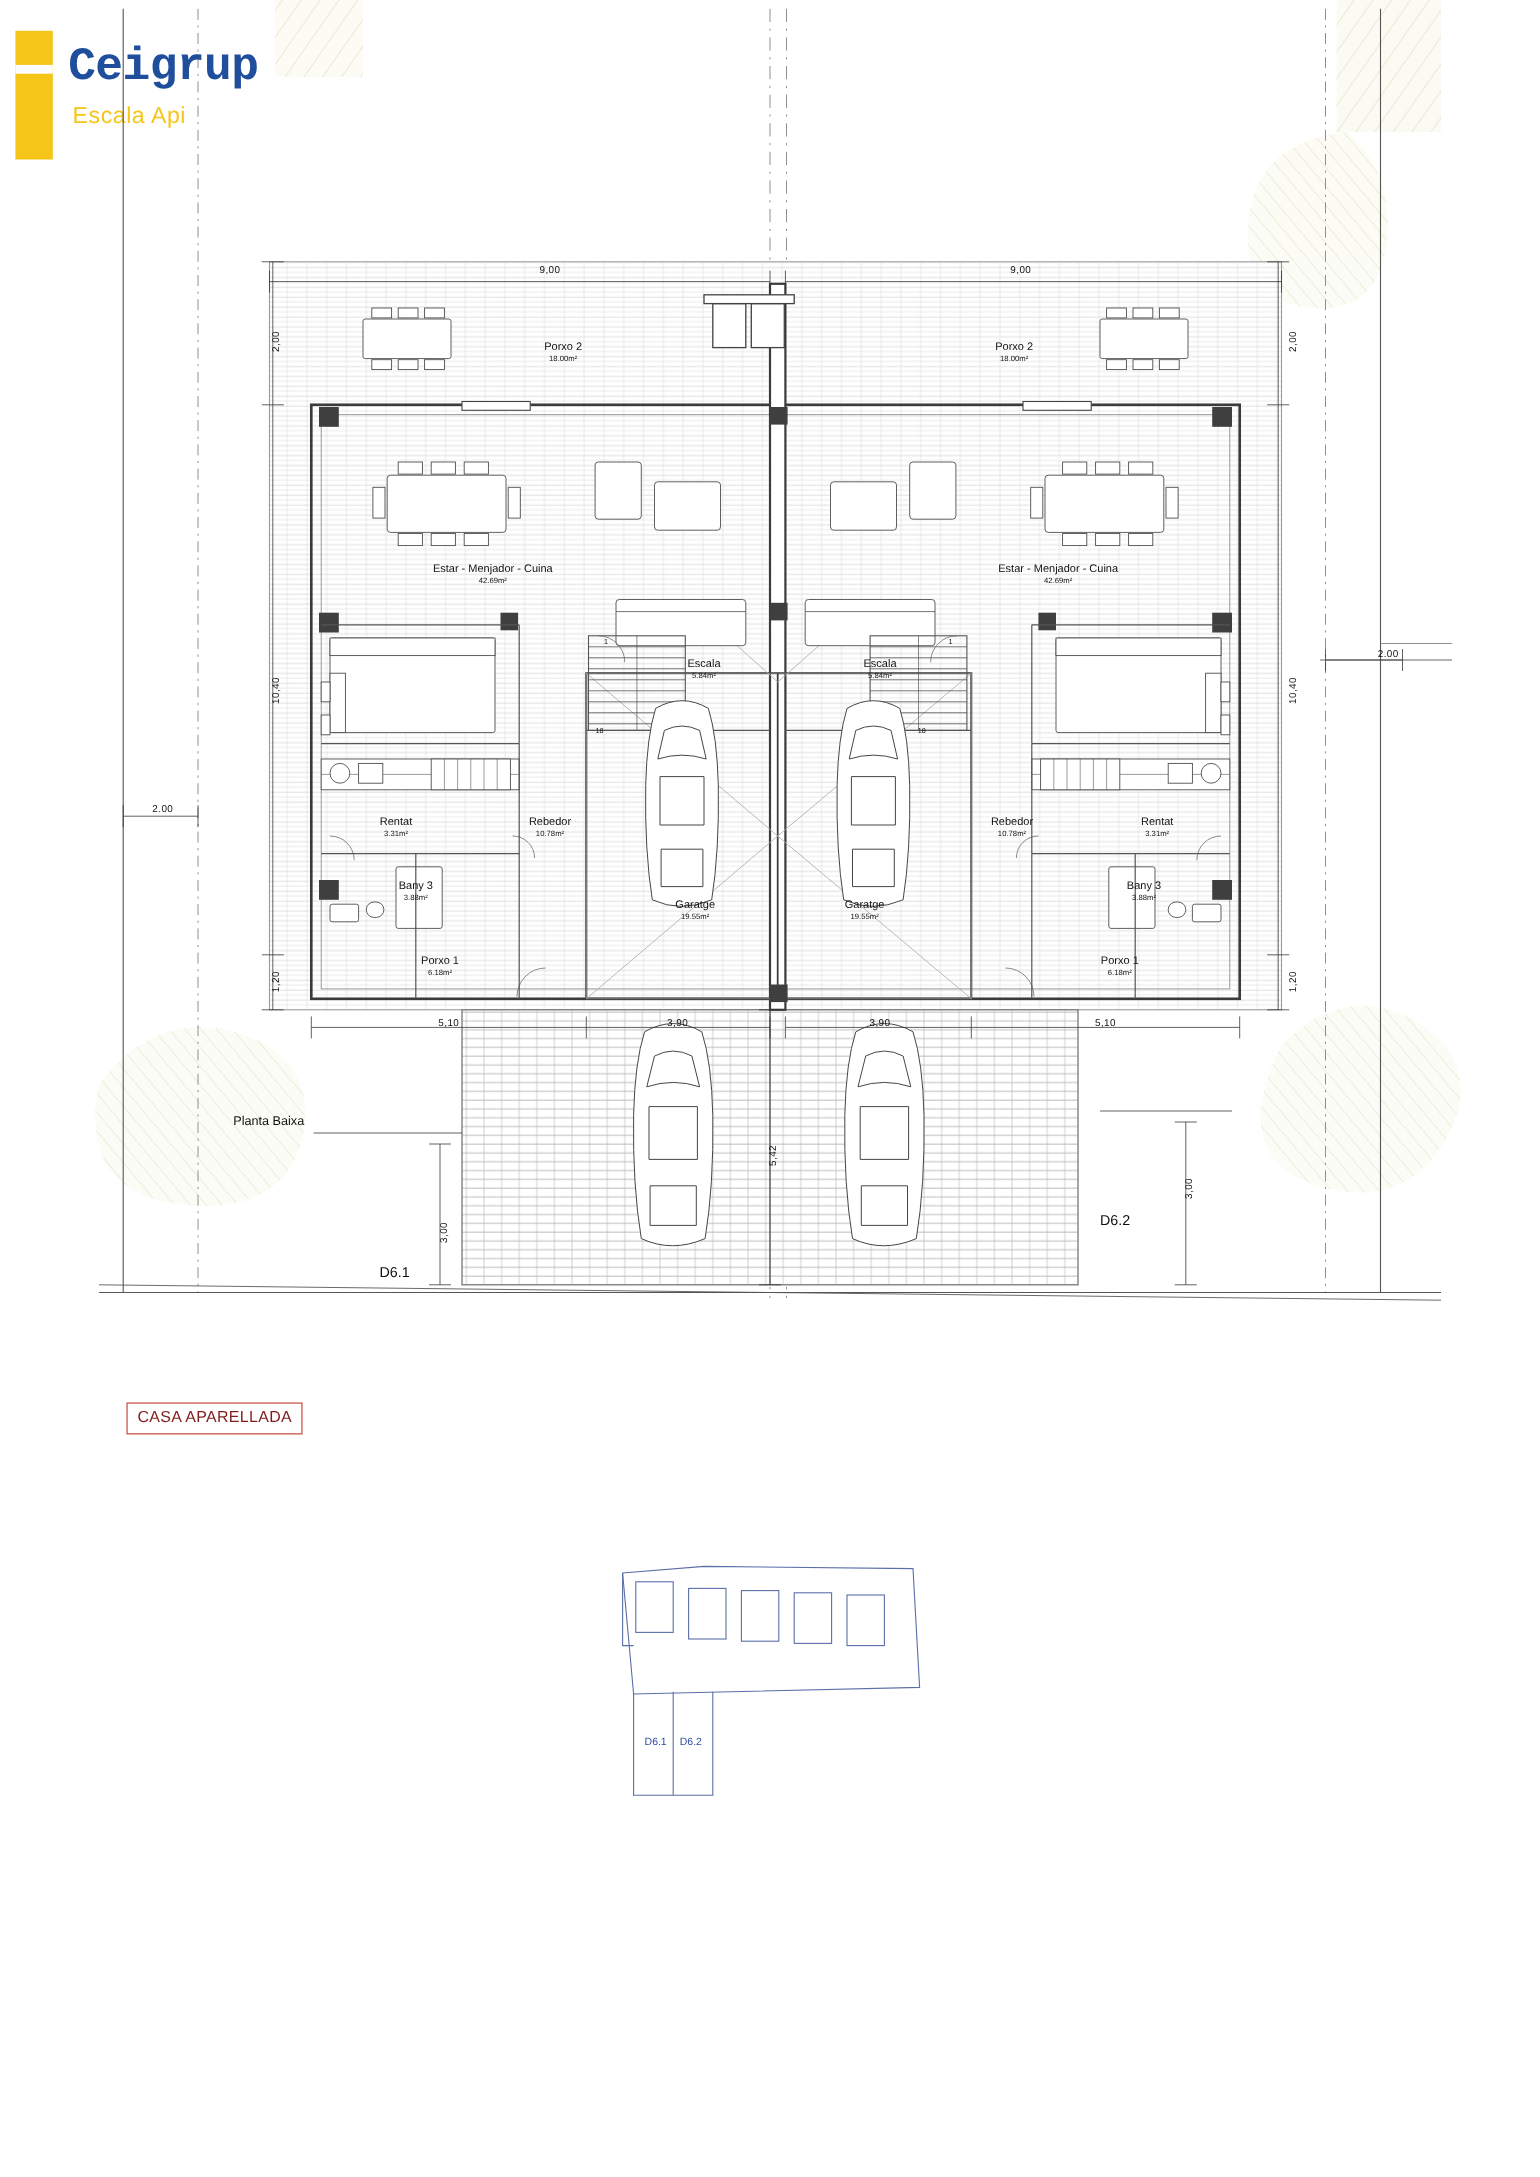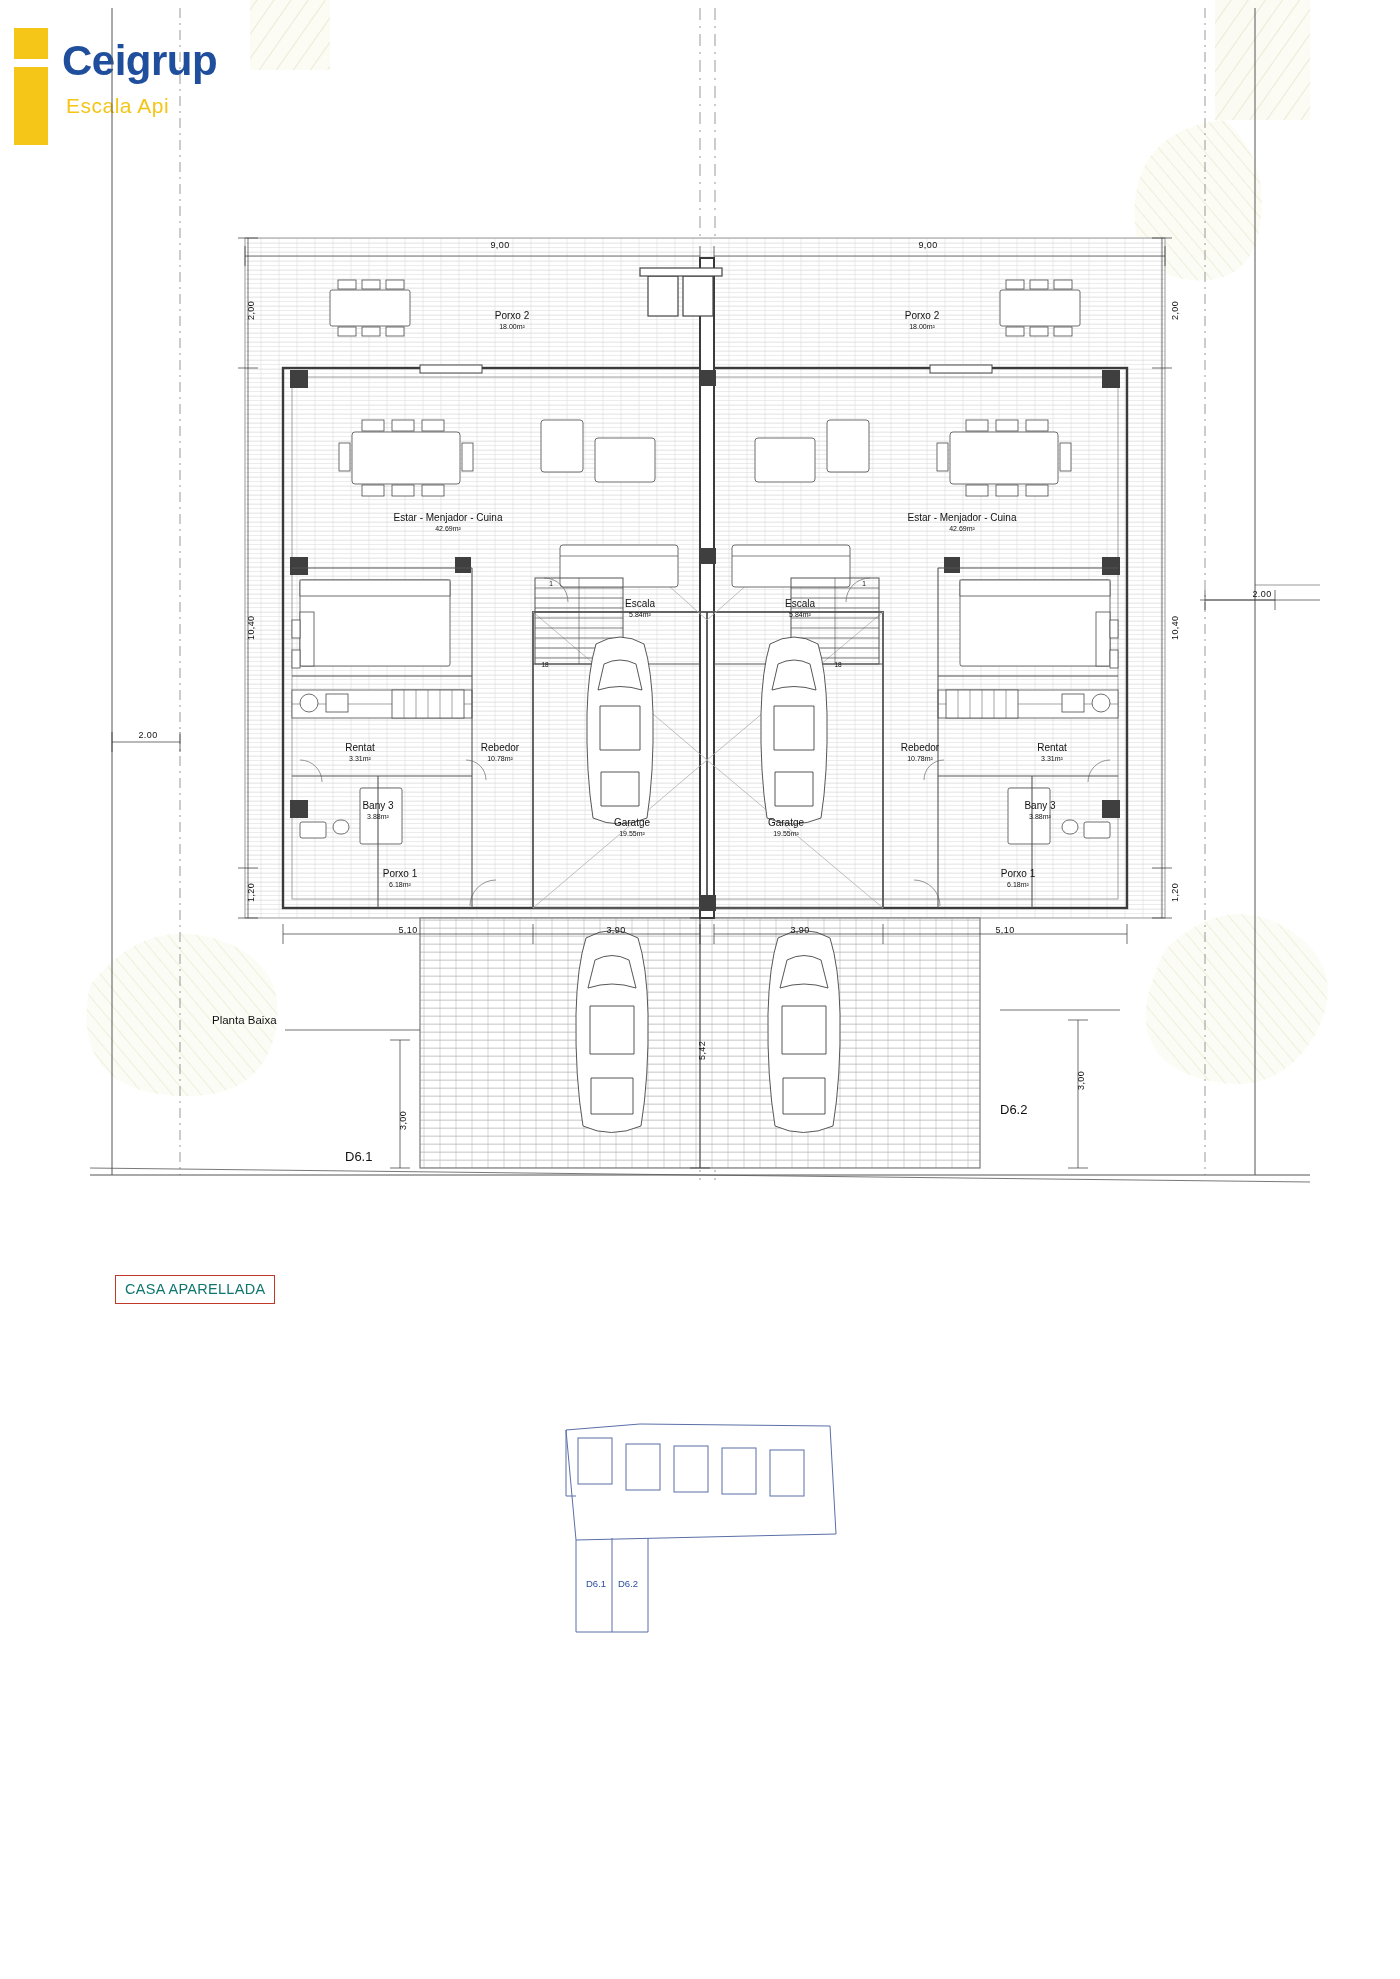--- a/index.html
+++ b/index.html
@@ -42,20 +42,21 @@
   }
   #logo-title {
     position: absolute;
     left: 48px;
     top: 22px;
     font-size: 42px;
     font-weight: bold;
     color: #1f4e9c;
     letter-spacing: -0.5px;
     line-height: 1;
+    font-family: Liberation Mono, monospace;
   }
   #logo-sub {
     position: absolute;
     left: 52px;
     top: 76px;
     font-size: 21px;
     color: #f5c518;
     letter-spacing: 0.5px;
   }
 
@@ -108,21 +109,21 @@
     top: 1102px;
     font-size: 13px;
     color: #111;
   }
   #casa-aparellada {
     position: absolute;
     left: 115px;
     top: 1275px;
     padding: 5px 9px 6px 9px;
     border: 1px solid #c0392b;
-    color: #0f766e;
+    color: #7f1d1d;
     font-size: 14.5px;
     letter-spacing: 0.3px;
     background: #fff;
   }
   .kp-lbl {
     position: absolute;
     font-size: 9.5px;
     color: #2b4fa2;
   }
 </style>

